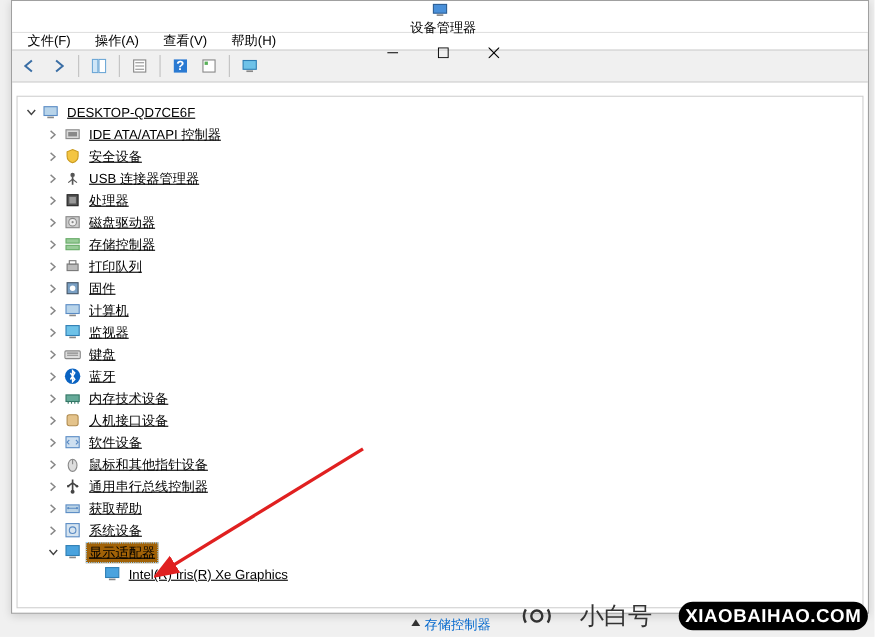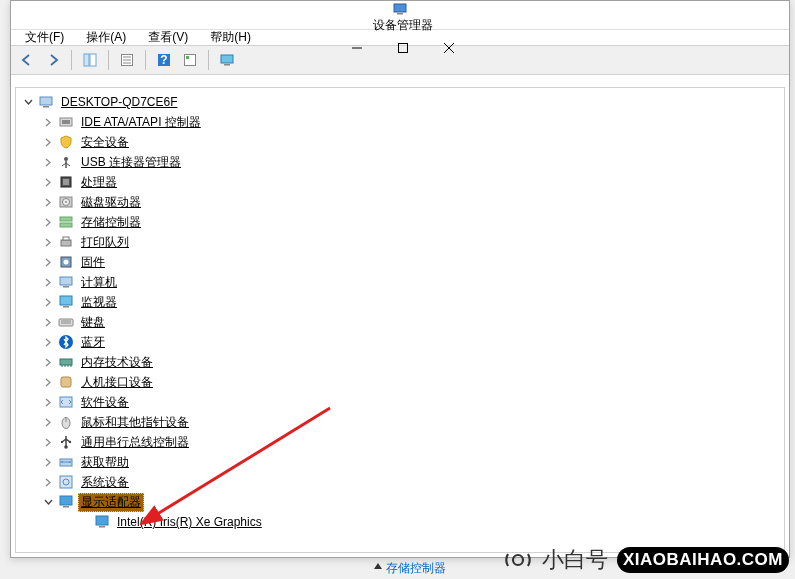--- a/index.html
+++ b/index.html
@@ -31,21 +31,21 @@
 .blank-exp { width: 16px; }
 .nicon { width: 16px; height: 16px; margin: 0 4px 0 2px; display: flex; align-items: center; justify-content: center; }
 .label { padding: 1px 3px; }
 
 .arrow { position: absolute; left: 140px; top: 400px; pointer-events: none; z-index: 5; }
 
 .watermark { position: absolute; left: 0; top: 0; width: 795px; height: 579px; pointer-events: none; z-index: 0; opacity: 0.08; }
 .wm-row { position: absolute; width: 100%; display: flex; justify-content: space-around; font-size: 13px; font-weight: bold; color: #333; }
 .wm-cell { white-space: nowrap; }
 
-.brand { position: absolute; right: 6px; bottom: 4px; display: flex; align-items: center; gap: 9px; z-index: 10; }
+.brand { position: absolute; right: 6px; bottom: 4px; display: flex; align-items: center; gap: 24px; z-index: 10; }
 .brand-logo { width: 30px; height: 30px; display:flex; align-items:center; justify-content:center; }
 .brand-cn { font-size: 22px; color: #333; font-weight: 500; }
 .brand-dom { background: #000; color: #fff; font-size: 17px; font-weight: bold; padding: 3px 6px; font-family: Arial, sans-serif; letter-spacing: 0.5px; border-radius: 13px; }
 
 .footer-help { position: absolute; left: 386px; bottom: 2px; font-size: 12px; color: #0066cc; z-index: 3; }
 .footer-caret { position: absolute; left: 372px; bottom: 3px; z-index: 3; }
 </style>
 </head>
 <body>
 

